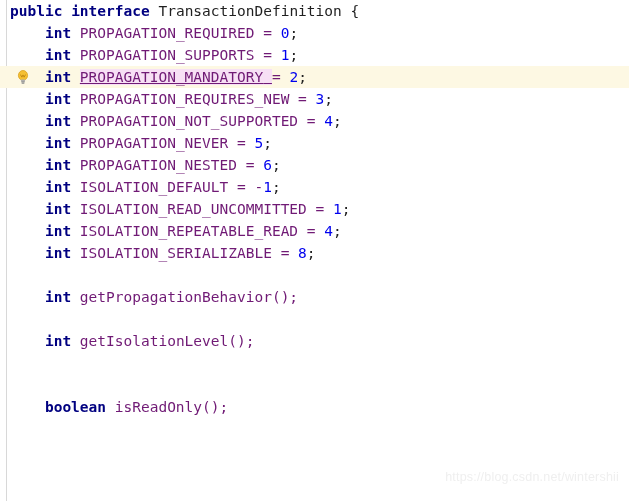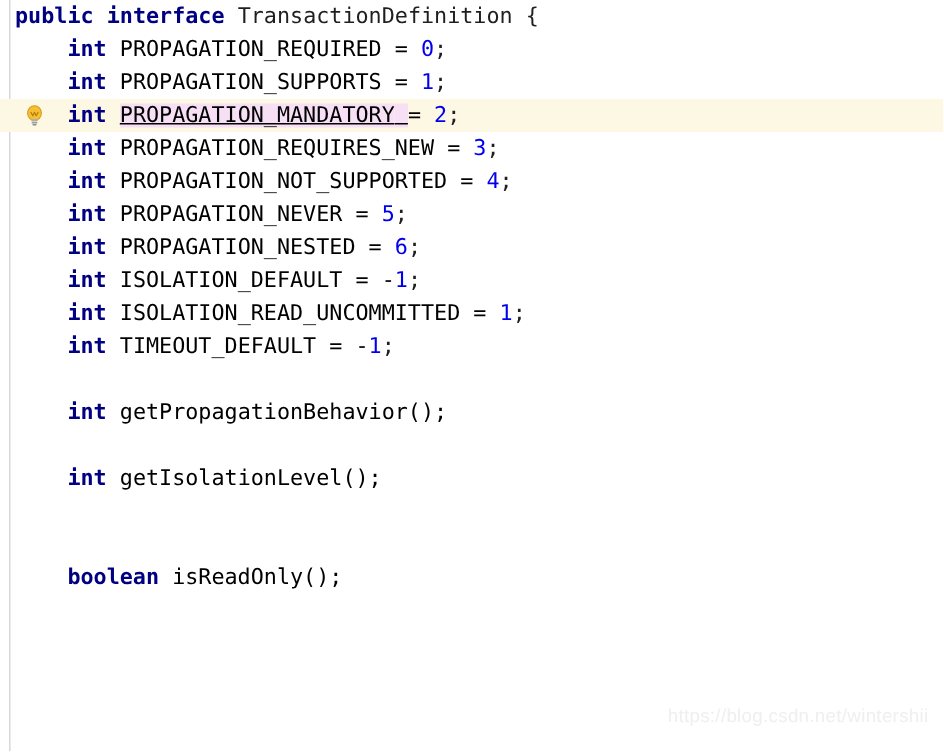--- a/index.html
+++ b/index.html
@@ -62,21 +62,21 @@
     position: absolute;
     left: 10px;
     top: 0;
     white-space: pre;
   }
 
   
   .kw       { color: #000080; font-weight: bold; }
   .type     { color: #1f1f1f; }
   .num      { color: #0000ee; }
-  .plain    { color: #000000; }
+  .plain    { color: #701a75; }
   .punct    { color: #1f1f1f; }
 
   
   .usage-hl {
     background: #f7e0f5;
     text-decoration: underline;
   }
 
   
   #bulb-wrap {
@@ -117,21 +117,22 @@
       <div class="code-line"><span class="line-text"><span class="kw">public</span><span class="plain"> </span><span class="kw">interface</span><span class="plain"> </span><span class="type">TransactionDefinition</span><span class="punct"> {</span></span></div>
       <div class="code-line"><span class="line-text"><span class="plain">    </span><span class="kw">int</span><span class="plain"> PROPAGATION_REQUIRED = </span><span class="num">0</span><span class="punct">;</span></span></div>
       <div class="code-line"><span class="line-text"><span class="plain">    </span><span class="kw">int</span><span class="plain"> PROPAGATION_SUPPORTS = </span><span class="num">1</span><span class="punct">;</span></span></div>
       <div class="code-line highlighted"><span class="line-text"><span class="plain">    </span><span class="kw">int</span><span class="plain"> </span><span class="plain usage-hl">PROPAGATION_MANDATORY</span><span class="plain usage-hl"> </span><span class="plain">= </span><span class="num">2</span><span class="punct">;</span></span></div>
       <div class="code-line"><span class="line-text"><span class="plain">    </span><span class="kw">int</span><span class="plain"> PROPAGATION_REQUIRES_NEW = </span><span class="num">3</span><span class="punct">;</span></span></div>
       <div class="code-line"><span class="line-text"><span class="plain">    </span><span class="kw">int</span><span class="plain"> PROPAGATION_NOT_SUPPORTED = </span><span class="num">4</span><span class="punct">;</span></span></div>
       <div class="code-line"><span class="line-text"><span class="plain">    </span><span class="kw">int</span><span class="plain"> PROPAGATION_NEVER = </span><span class="num">5</span><span class="punct">;</span></span></div>
       <div class="code-line"><span class="line-text"><span class="plain">    </span><span class="kw">int</span><span class="plain"> PROPAGATION_NESTED = </span><span class="num">6</span><span class="punct">;</span></span></div>
       <div class="code-line"><span class="line-text"><span class="plain">    </span><span class="kw">int</span><span class="plain"> ISOLATION_DEFAULT = -</span><span class="num">1</span><span class="punct">;</span></span></div>
       <div class="code-line"><span class="line-text"><span class="plain">    </span><span class="kw">int</span><span class="plain"> ISOLATION_READ_UNCOMMITTED = </span><span class="num">1</span><span class="punct">;</span></span></div>
-      <div class="code-line"><span class="line-text"><span class="plain">    </span><span class="kw">int</span><span class="plain"> TIMEOUT_DEFAULT = -</span><span class="num">1</span><span class="punct">;</span></span></div>
+      <div class="code-line"><span class="line-text"><span class="plain">    </span><span class="kw">int</span><span class="plain"> ISOLATION_REPEATABLE_READ = </span><span class="num">4</span><span class="punct">;</span></span></div>
+      <div class="code-line"><span class="line-text"><span class="plain">    </span><span class="kw">int</span><span class="plain"> ISOLATION_SERIALIZABLE = </span><span class="num">8</span><span class="punct">;</span></span></div>
       <div class="code-line"><span class="line-text"></span></div>
       <div class="code-line"><span class="line-text"><span class="plain">    </span><span class="kw">int</span><span class="plain"> getPropagationBehavior();</span></span></div>
       <div class="code-line"><span class="line-text"></span></div>
       <div class="code-line"><span class="line-text"><span class="plain">    </span><span class="kw">int</span><span class="plain"> getIsolationLevel();</span></span></div>
       <div class="code-line"><span class="line-text"></span></div>
       <div class="code-line"><span class="line-text"></span></div>
       <div class="code-line"><span class="line-text"><span class="plain">    </span><span class="kw">boolean</span><span class="plain"> isReadOnly();</span></span></div>
       <div class="code-line"><span class="line-text"></span></div>
     </div>
 

